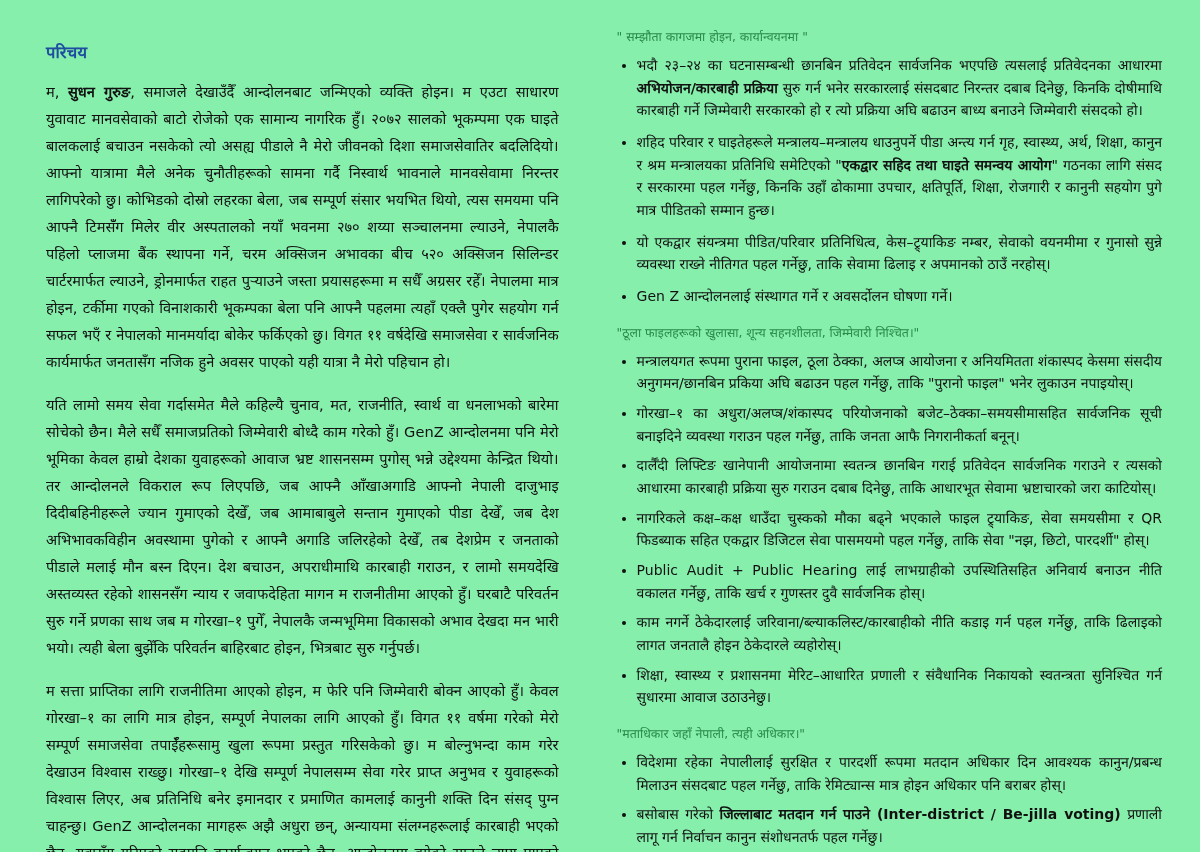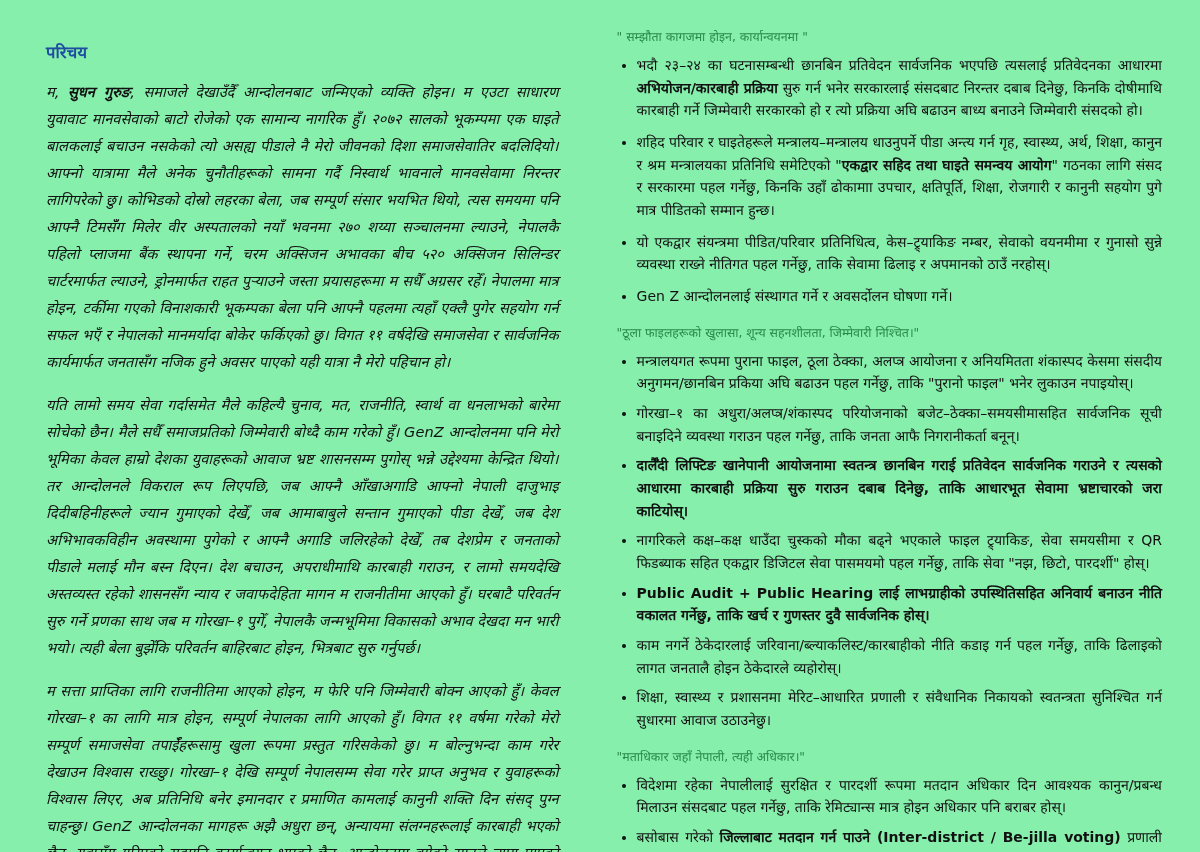--- a/index.html
+++ b/index.html
@@ -41,21 +41,20 @@
     font-size: 16.5px;
     margin: 12px 0 16px 0;
     letter-spacing: 0.2px;
   }
   .para {
     font-size: 14.6px;
     line-height: 1.85;
     text-align: justify;
     margin: 0 0 16px 0;
     color: #111111;
-    font-style: italic;
   }
 
   
   .sec {
     margin-bottom: 16px;
   }
   .sec-head {
     color: #1f4ea1;
     font-weight: bold;
     font-size: 14.3px;
@@ -73,21 +72,21 @@
     list-style: disc;
   }
   ul.bullets li {
     font-size: 14px;
     line-height: 1.62;
     margin-bottom: 7px;
     text-align: justify;
     padding-right: 6px;
     color: #111111;
   }
-  ul.bullets li.bold-item { font-weight: bold; }
+  ul.bullets li.bold-item { font-weight: normal; }
   .sec-a ul.bullets li { margin-bottom: 9px; }
 </style>
 </head>
 <body>
 
 <div class="page">
 
   <div class="col-left">
     <div class="doc-title">परिचय</div>
     <p class="para">म, <b>सुधन गुरुङ</b>, समाजले देखाउँदैँ आन्दोलनबाट जन्मिएको व्यक्ति होइन। म एउटा साधारण युवावाट मानवसेवाको बाटो रोजेको एक सामान्य नागरिक हुँ। २०७२ सालको भूकम्पमा एक घाइते बालकलाई बचाउन नसकेको त्यो असह्य पीडाले नै मेरो जीवनको दिशा समाजसेवातिर बदलिदियो।आफ्नो यात्रामा मैले अनेक चुनौतीहरूको सामना गर्दै निस्वार्थ भावनाले मानवसेवामा निरन्तर लागिपरेको छु। कोभिडको दोस्रो लहरका बेला, जब सम्पूर्ण संसार भयभित थियो, त्यस समयमा पनि आफ्नै टिमसँँग मिलेर वीर अस्पतालको नयाँ भवनमा २७० शय्या सञ्चालनमा ल्याउने, नेपालकै पहिलो प्लाजमा बैंक स्थापना गर्ने, चरम अक्सिजन अभावका बीच ५२० अक्सिजन सिलिन्डर चार्टरमार्फत ल्याउने, ड्रोनमार्फत राहत पुर्‍याउने जस्ता प्रयासहरूमा म सधैँ अग्रसर रहेँ। नेपालमा मात्र होइन, टर्कीमा गएको विनाशकारी भूकम्पका बेला पनि आफ्नै पहलमा त्यहाँ एक्लै पुगेर सहयोग गर्न सफल भएँ र नेपालको मानमर्यादा बोकेर फर्किएको छु। विगत ११ वर्षदेखि समाजसेवा र सार्वजनिक कार्यमार्फत जनतासँग नजिक हुने अवसर पाएको यही यात्रा नै मेरो पहिचान हो।</p>

